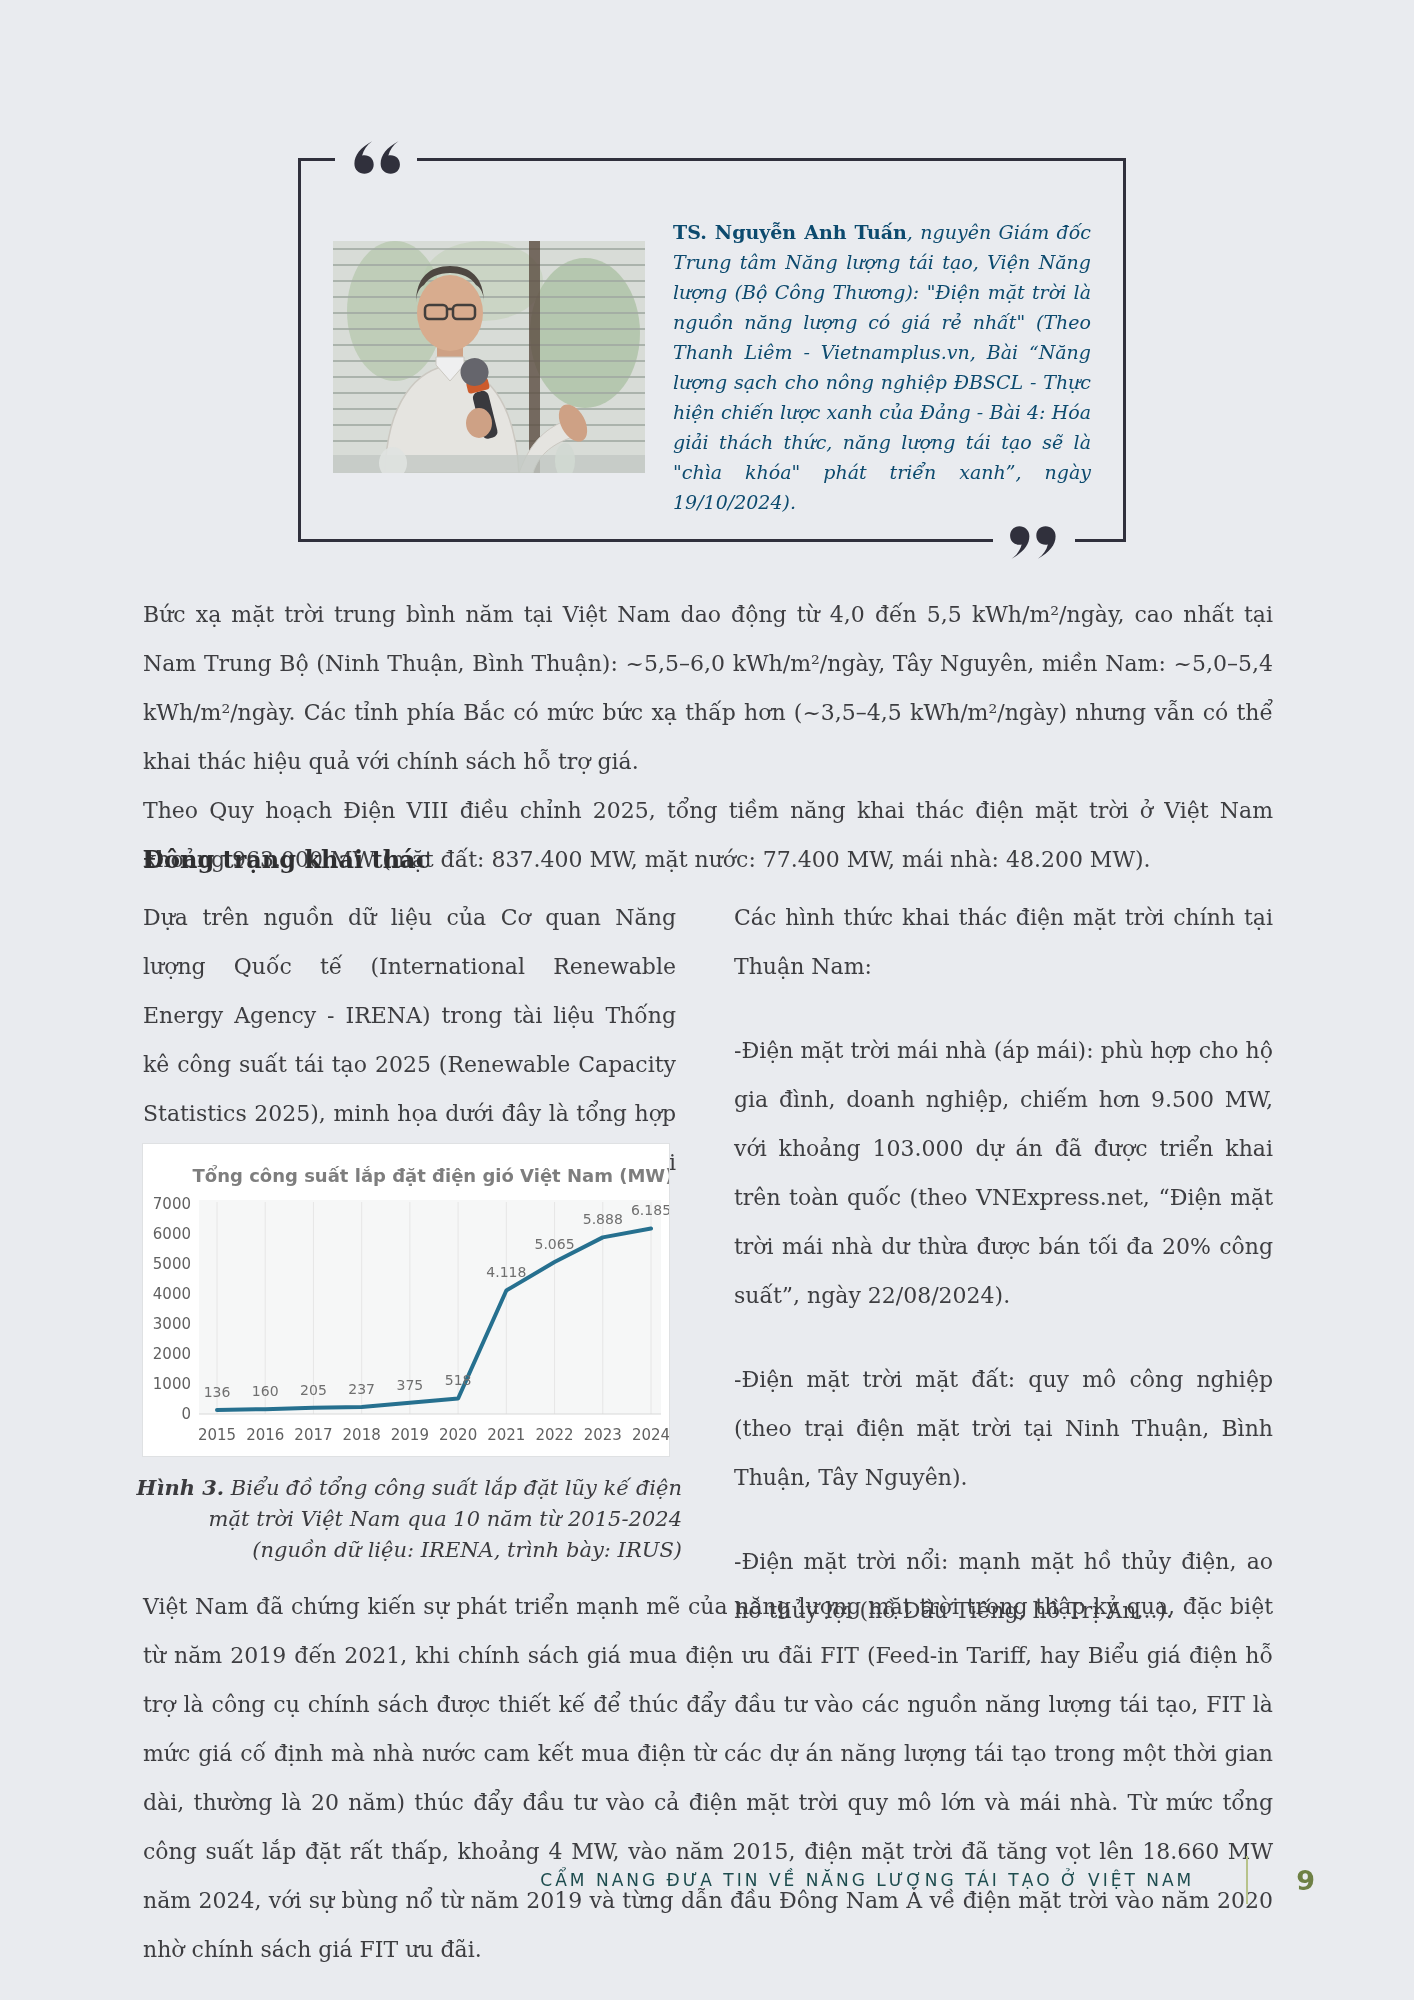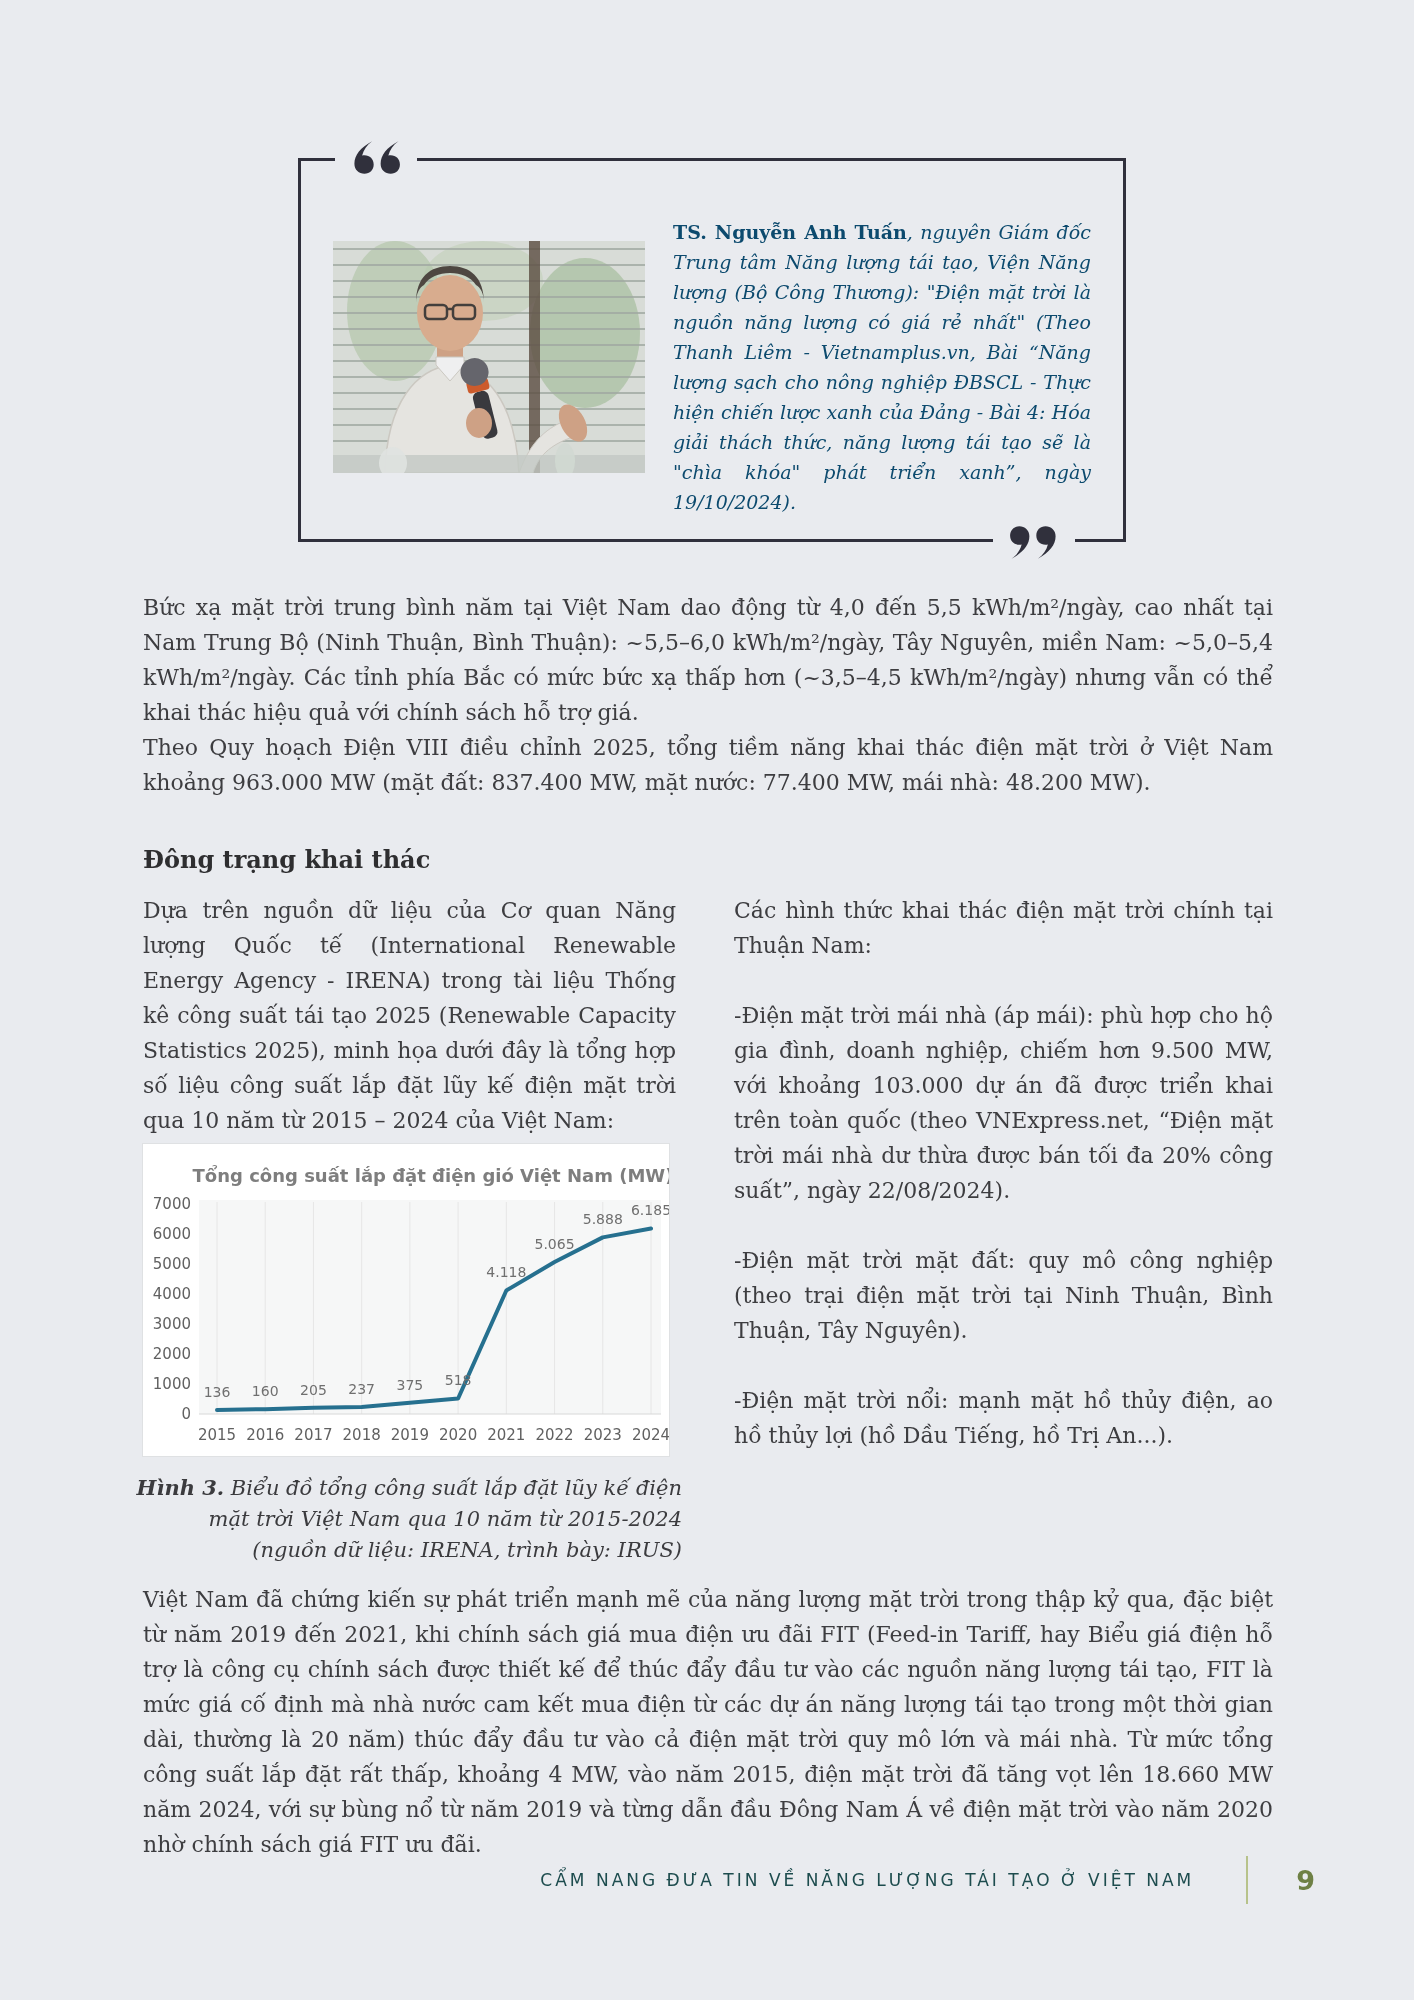--- a/index.html
+++ b/index.html
@@ -18,21 +18,21 @@
   .qmark-open{ top:-23px; left:34px; }
   .qmark-close{ bottom:-23px; right:48px; transform:rotate(180deg); }
   .quote-photo{ position:absolute; left:32px; top:80px; width:312px; height:232px; }
   .quote-photo svg{ display:block; width:100%; height:100%; }
   .quote-text{
     position:absolute; left:372px; top:56px; width:418px; margin:0;
     font-style:italic; font-size:19px; line-height:30px; text-align:justify; color:#0c4a6e;
   }
   .quote-text b{ font-style:normal; }
   
-  .para{ font-size:22px; line-height:35px; text-align:justify; margin:0; }
+  .para{ font-size:22px; line-height:49px; text-align:justify; margin:0; }
   .body-block{ position:absolute; left:143px; top:590px; width:1130px; }
   .section-heading{ position:absolute; left:143px; top:845px; margin:0;
     font-size:24px; font-weight:bold; color:#2e2e30; }
   .col-left{ position:absolute; left:143px; top:893px; width:533px; }
   .col-right{ position:absolute; left:734px; top:893px; width:539px; }
   .col-right p{ margin:0 0 35px 0; }
   
   .chart-card{
     position:absolute; left:142px; top:1143px; width:526px; height:312px; margin:0;
     background:#ffffff; border:1px solid #dfe1e3;

